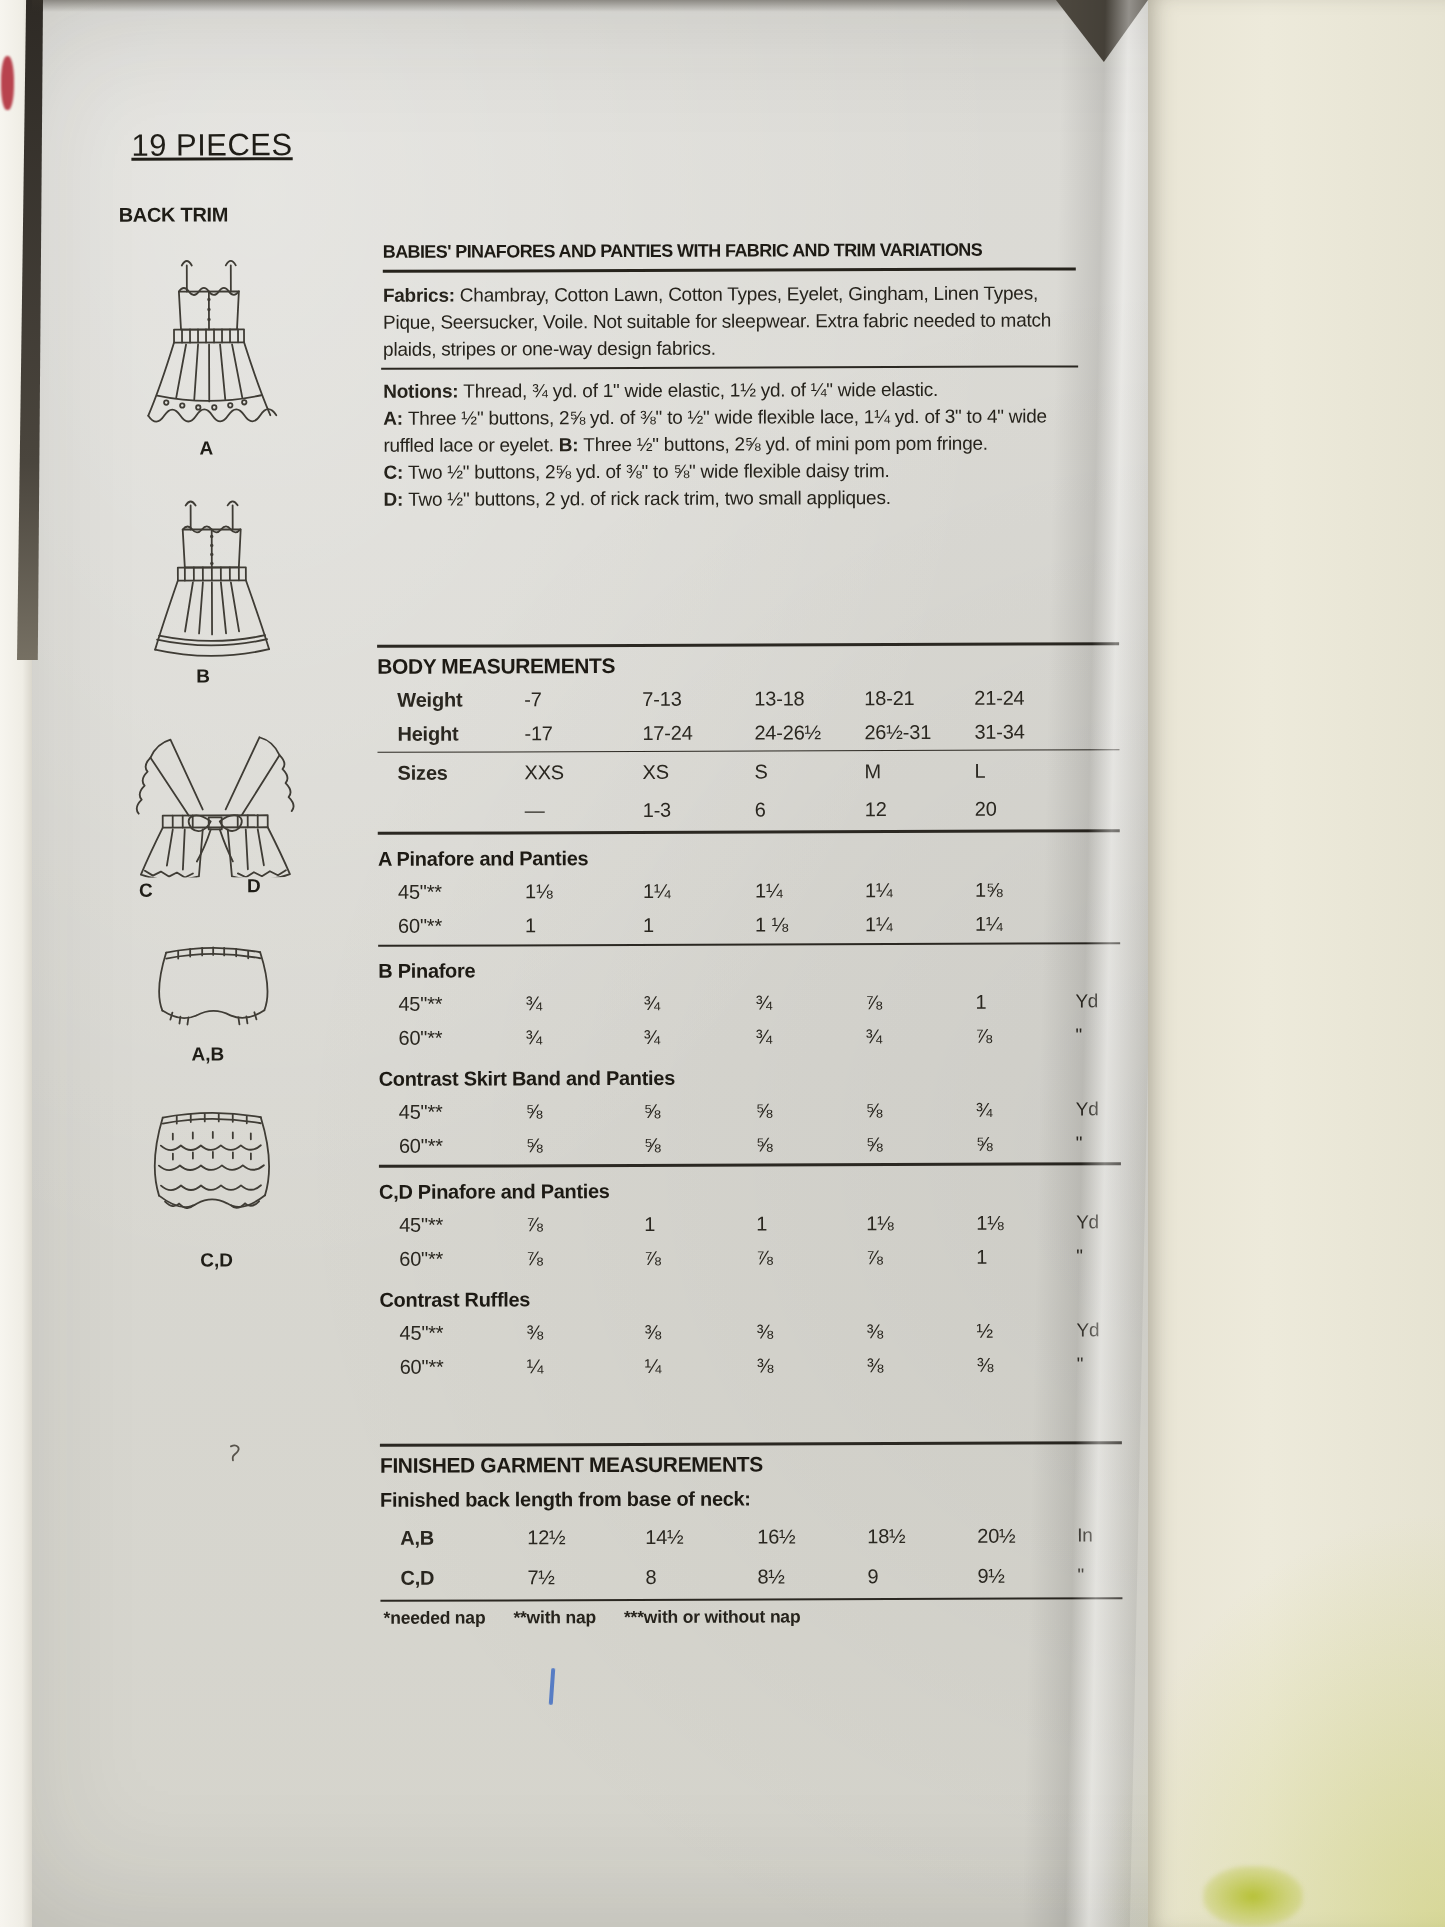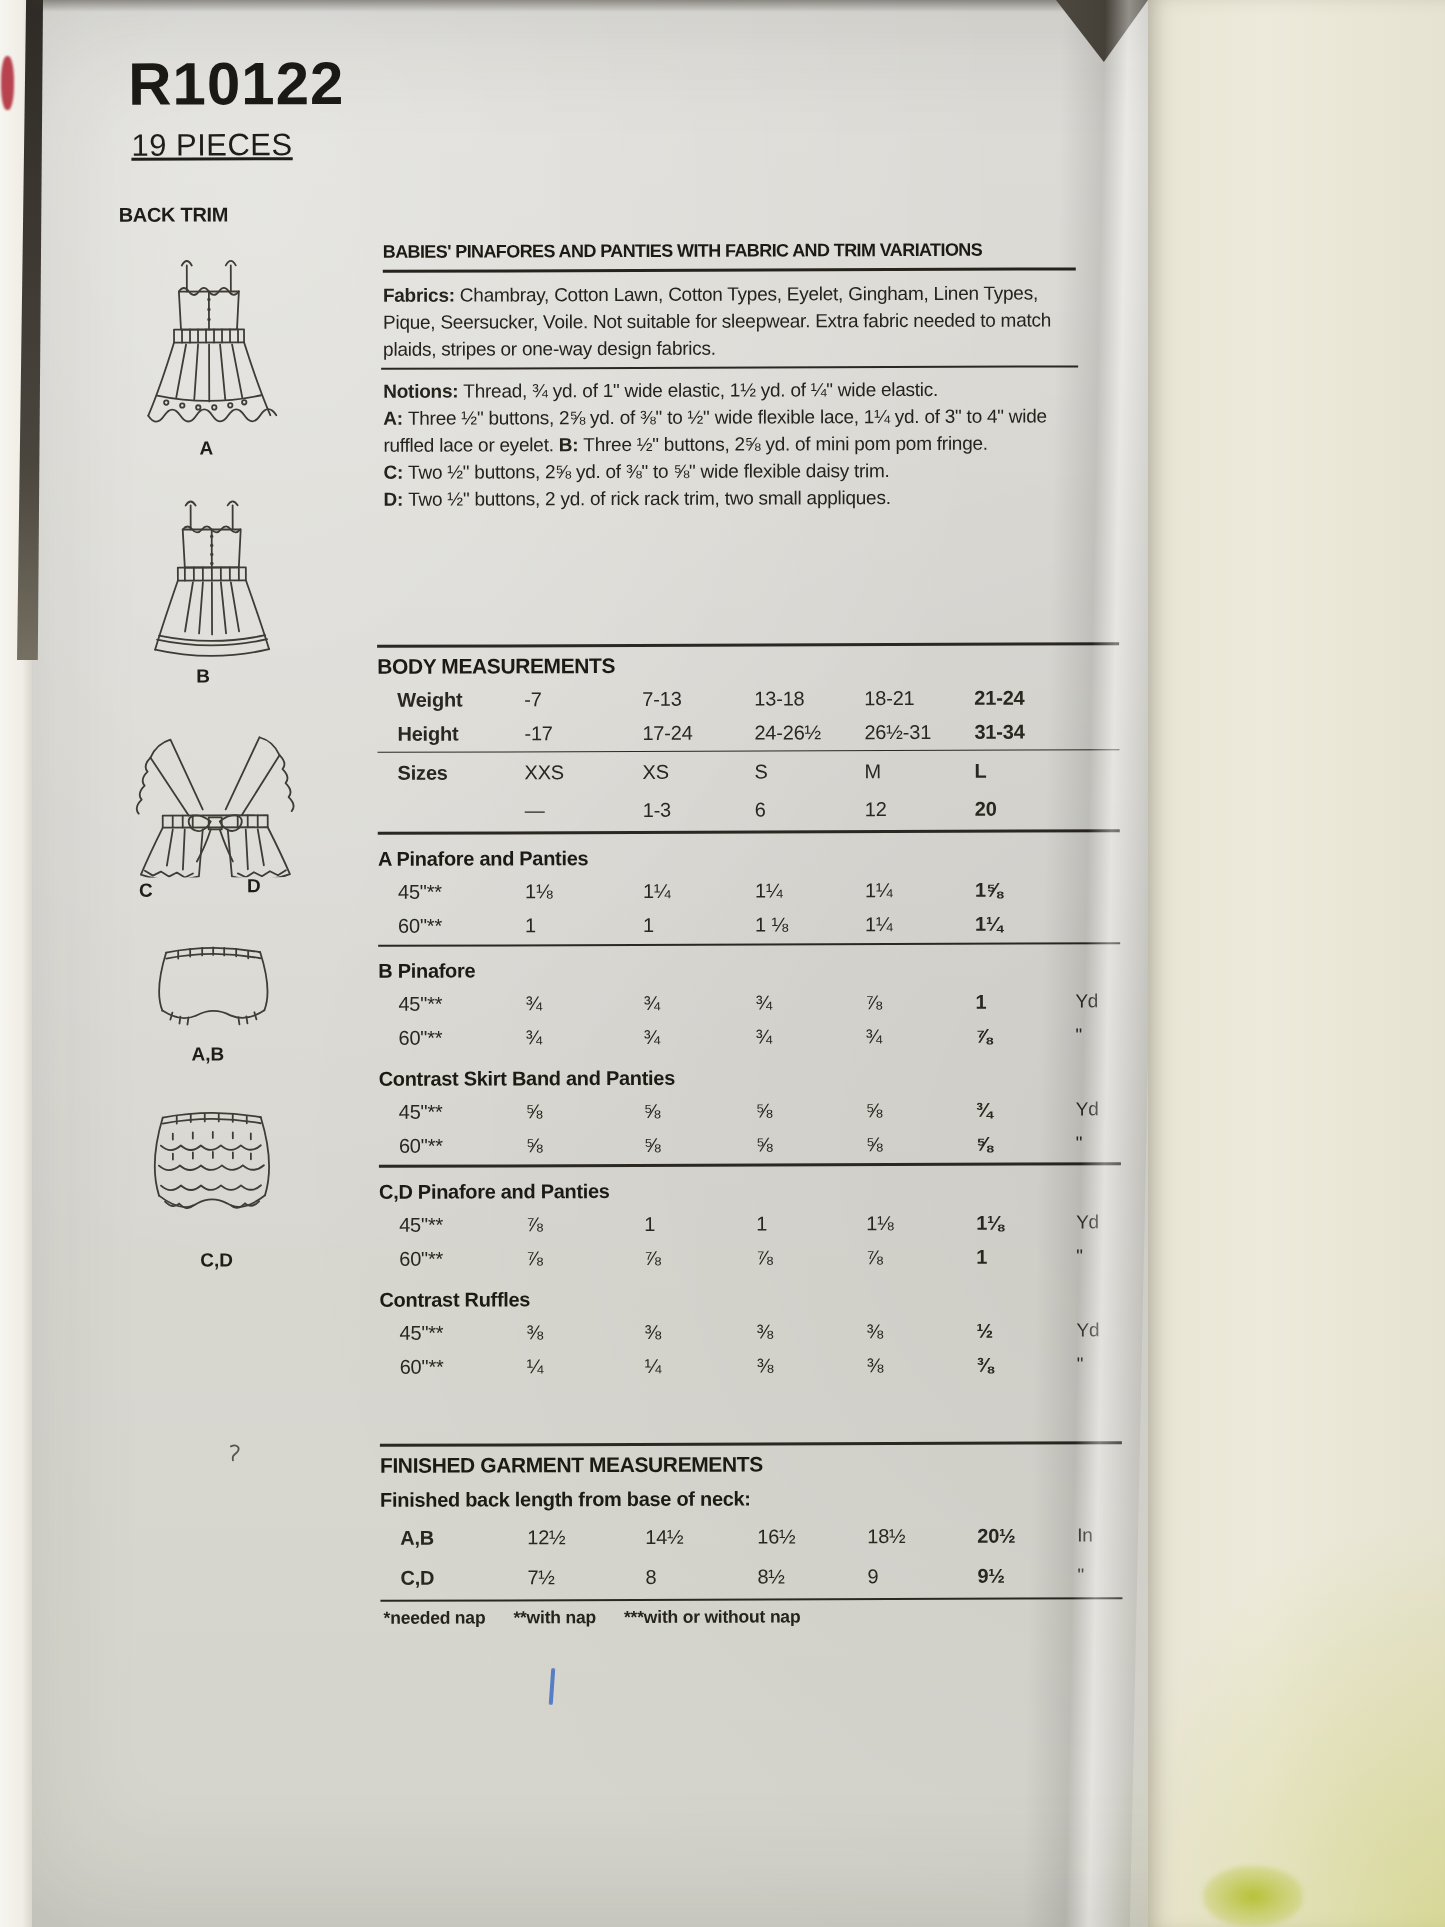--- a/index.html
+++ b/index.html
@@ -74,34 +74,33 @@
   .trule.thin{height:1.5px;margin:1px 0 1px 0;}
   .ttitle{font-weight:700;font-size:21px;letter-spacing:-.4px;height:32px;line-height:32px;margin-top:2px;color:#1d1a14;}
   .tsubtitle{font-weight:700;font-size:20px;letter-spacing:-.3px;height:36px;line-height:36px;color:#1d1a14;}
   .tsection{font-weight:700;font-size:20px;letter-spacing:-.3px;height:32px;line-height:32px;margin-top:8px;color:#1d1a14;}
   .trow{display:flex;height:34px;line-height:34px;font-size:20px;letter-spacing:-.2px;}
   .trow.tall{height:38px;line-height:38px;}
   .trow.xtall{height:40px;line-height:40px;}
   .tlabel{flex:none;width:127px;margin-left:20px;}
   .tlabel.b{font-weight:700;}
   .tcell{flex:none;}
-  .tcell.c1{width:118px;} .tcell.c2{width:112px;} .tcell.c3{width:110px;} .tcell.c4{width:110px;} .tcell.c5{width:100px;font-weight:bold;}
+  .tcell.c1{width:118px;} .tcell.c2{width:112px;} .tcell.c3{width:110px;} .tcell.c4{width:110px;} .tcell.c5{width:100px;}
   .tunit{flex:none;width:62px;font-size:19px;}
   .footnote{position:absolute;left:381px;top:1607px;display:flex;gap:28px;
     font-size:17.5px;font-weight:600;letter-spacing:-.2px;color:#26231c;}
 </style>
 </head>
 <body>
 
 <div class="photo">
   <div class="paper"></div>
 
   <div class="content">
 
-    <div class="patnum">R10122</div>
     <div class="pieces">19 PIECES</div>
     <div class="backviews">BACK TRIM</div>
 
     <div class="fig" style="left:126px;top:248px;">
       <svg width="170" height="192" viewBox="0 0 170 192">
         <path d="M63,16 V42 M107,16 V42"></path>
         <path d="M58,16 q5,-9 10,0 M102,16 q5,-9 10,0"></path>
         <path d="M55,42 H115 L113,80 H57 Z"></path>
         <path d="M55,42 q5,-7 10,0 t10,0 t10,0 t10,0 t10,0 t10,0"></path>
         <path d="M85,42 V80"></path>

